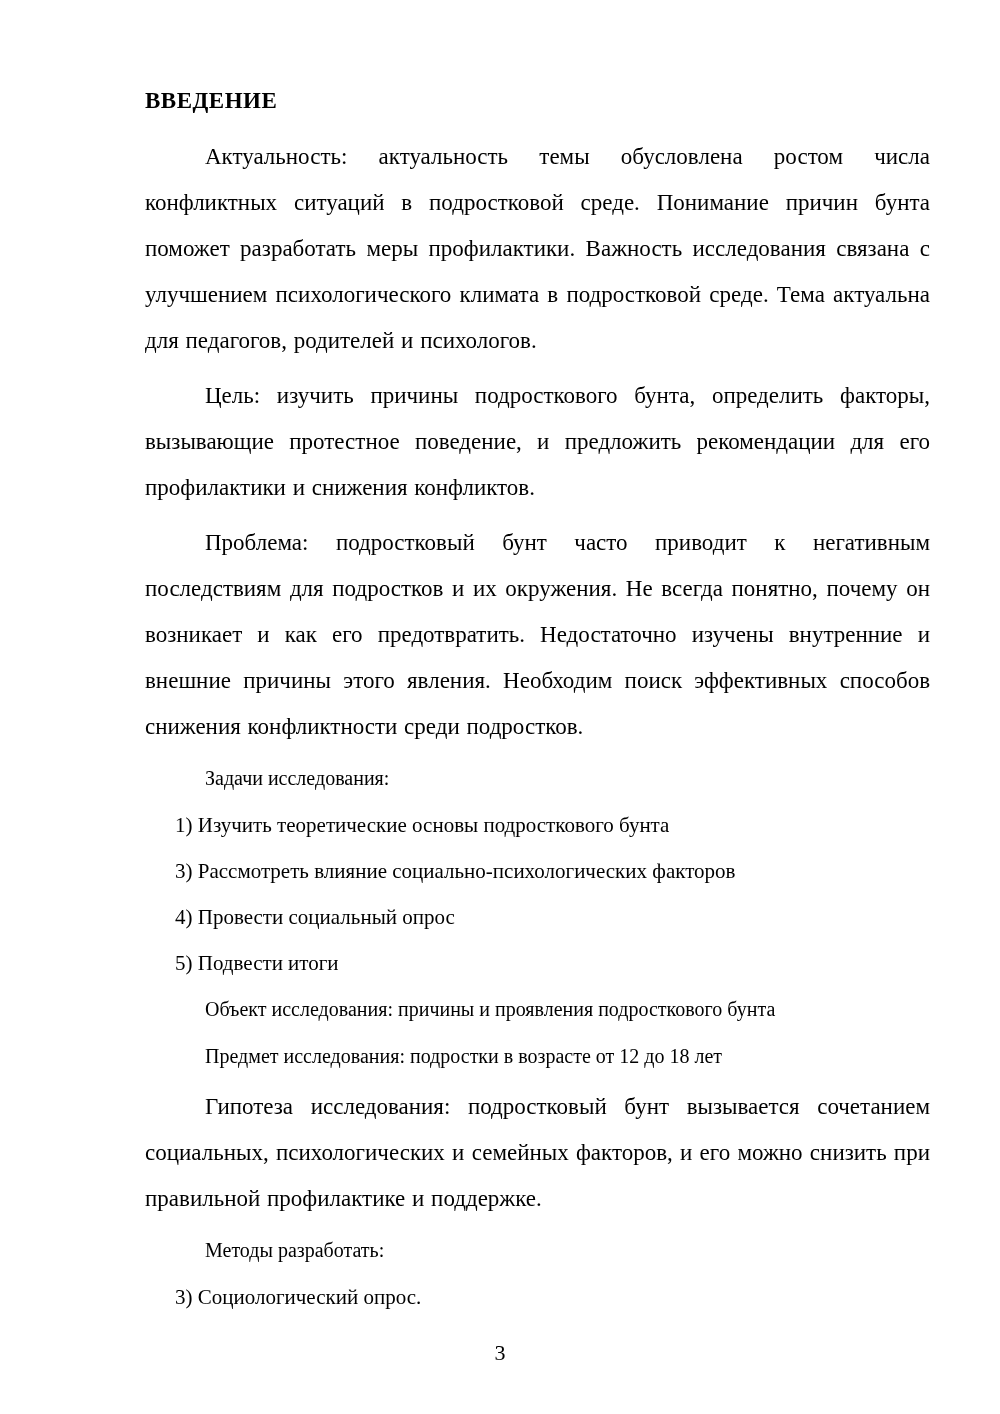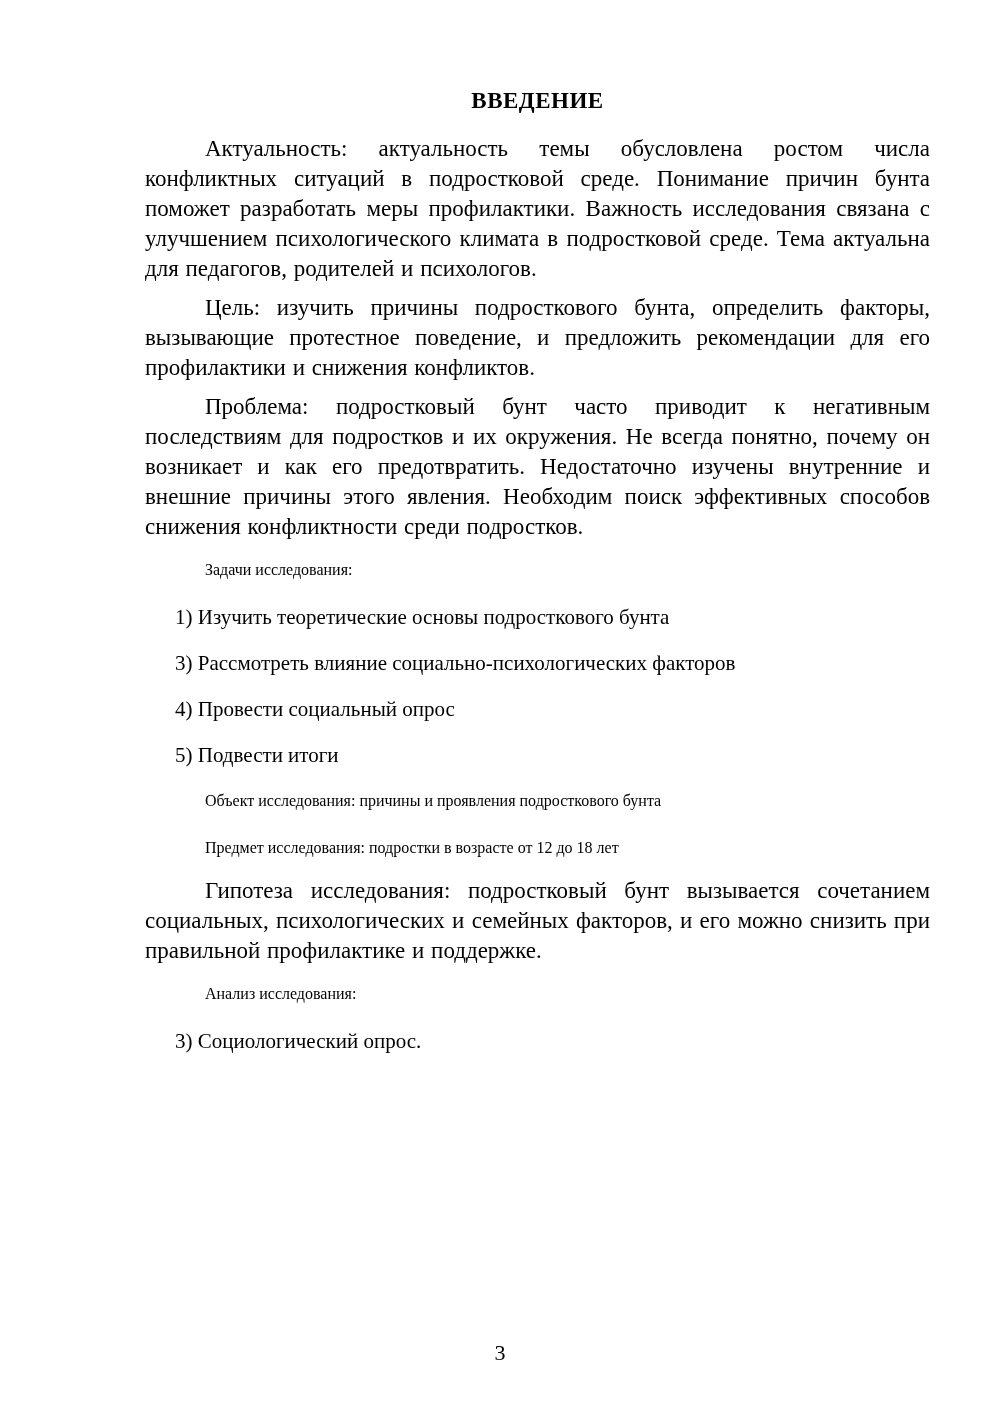--- a/index.html
+++ b/index.html
@@ -16,37 +16,36 @@
     color: #000000;
     box-sizing: border-box;
     overflow: hidden;
   }
   .content {
     box-sizing: border-box;
     padding: 82px 70px 0 145px;
   }
   .doc-title {
     margin: 0 0 14px 0;
-    text-align: center;
     font-size: 23px;
     font-weight: bold;
     letter-spacing: 0.5px;
     line-height: 38px;
   }
   p.body-par {
     margin: 0 0 9px 0;
     font-size: 23px;
-    line-height: 30px;
+    line-height: 46px;
     text-align: justify;
     text-indent: 60px;
     word-spacing: 1px;
   }
   p.lead-par {
     margin: 0 0 9px 0;
-    font-size: 16px;
+    font-size: 20px;
     line-height: 38px;
     text-indent: 60px;
   }
   .list {
     margin: 0 0 2px 0;
   }
   p.list-item {
     margin: 0 0 8px 0;
     padding-left: 30px;
     font-size: 21px;
@@ -84,21 +83,21 @@
       <p class="list-item"><span>4)</span> <span>Провести социальный опрос</span></p>
       <p class="list-item"><span>5)</span> <span>Подвести итоги</span></p>
     </div>
 
     <p class="lead-par">Объект исследования: причины и проявления подросткового бунта</p>
 
     <p class="lead-par">Предмет исследования: подростки в возрасте от 12 до 18 лет</p>
 
     <p class="body-par">Гипотеза исследования: подростковый бунт вызывается сочетанием социальных, психологических и семейных факторов, и его можно снизить при правильной профилактике и поддержке.</p>
 
-    <p class="lead-par">Анализ исследования:</p>
+    <p class="lead-par">Методы разработать:</p>
 
     <div class="list">
       <p class="list-item"><span>3)</span> <span>Социологический опрос.</span></p>
     </div>
 
   </div>
 
   <div class="footer">3</div>
 </div>
 

